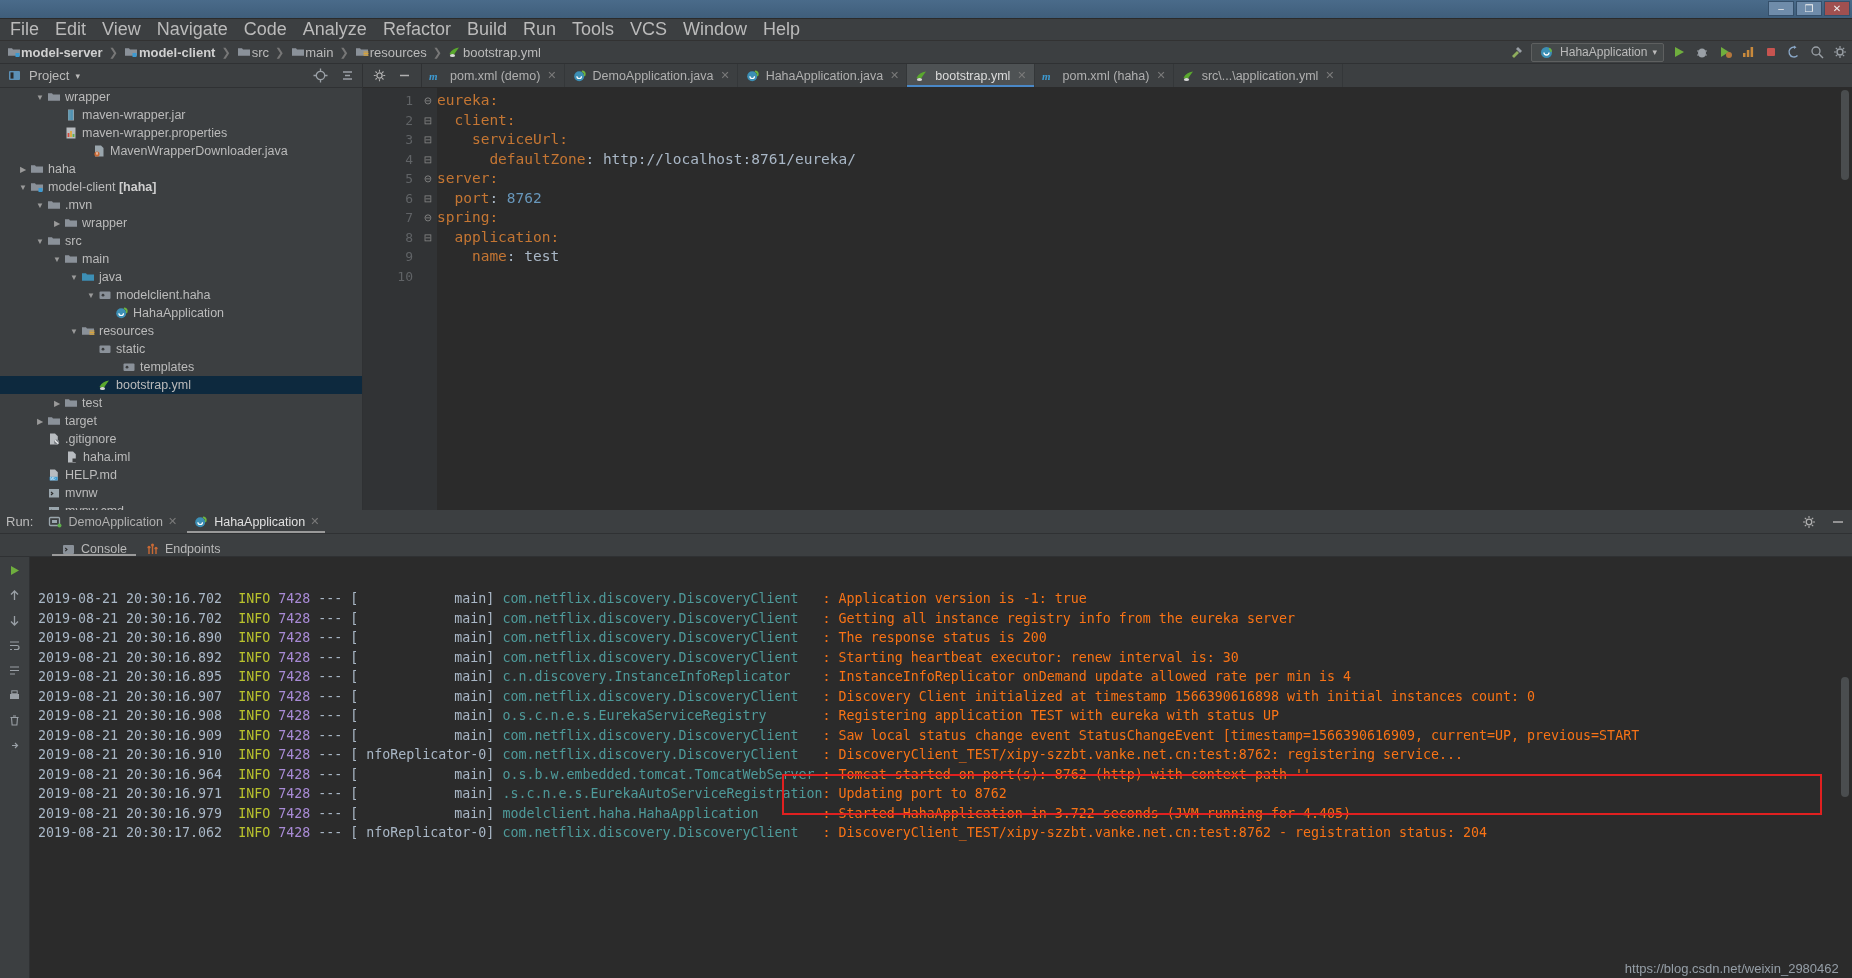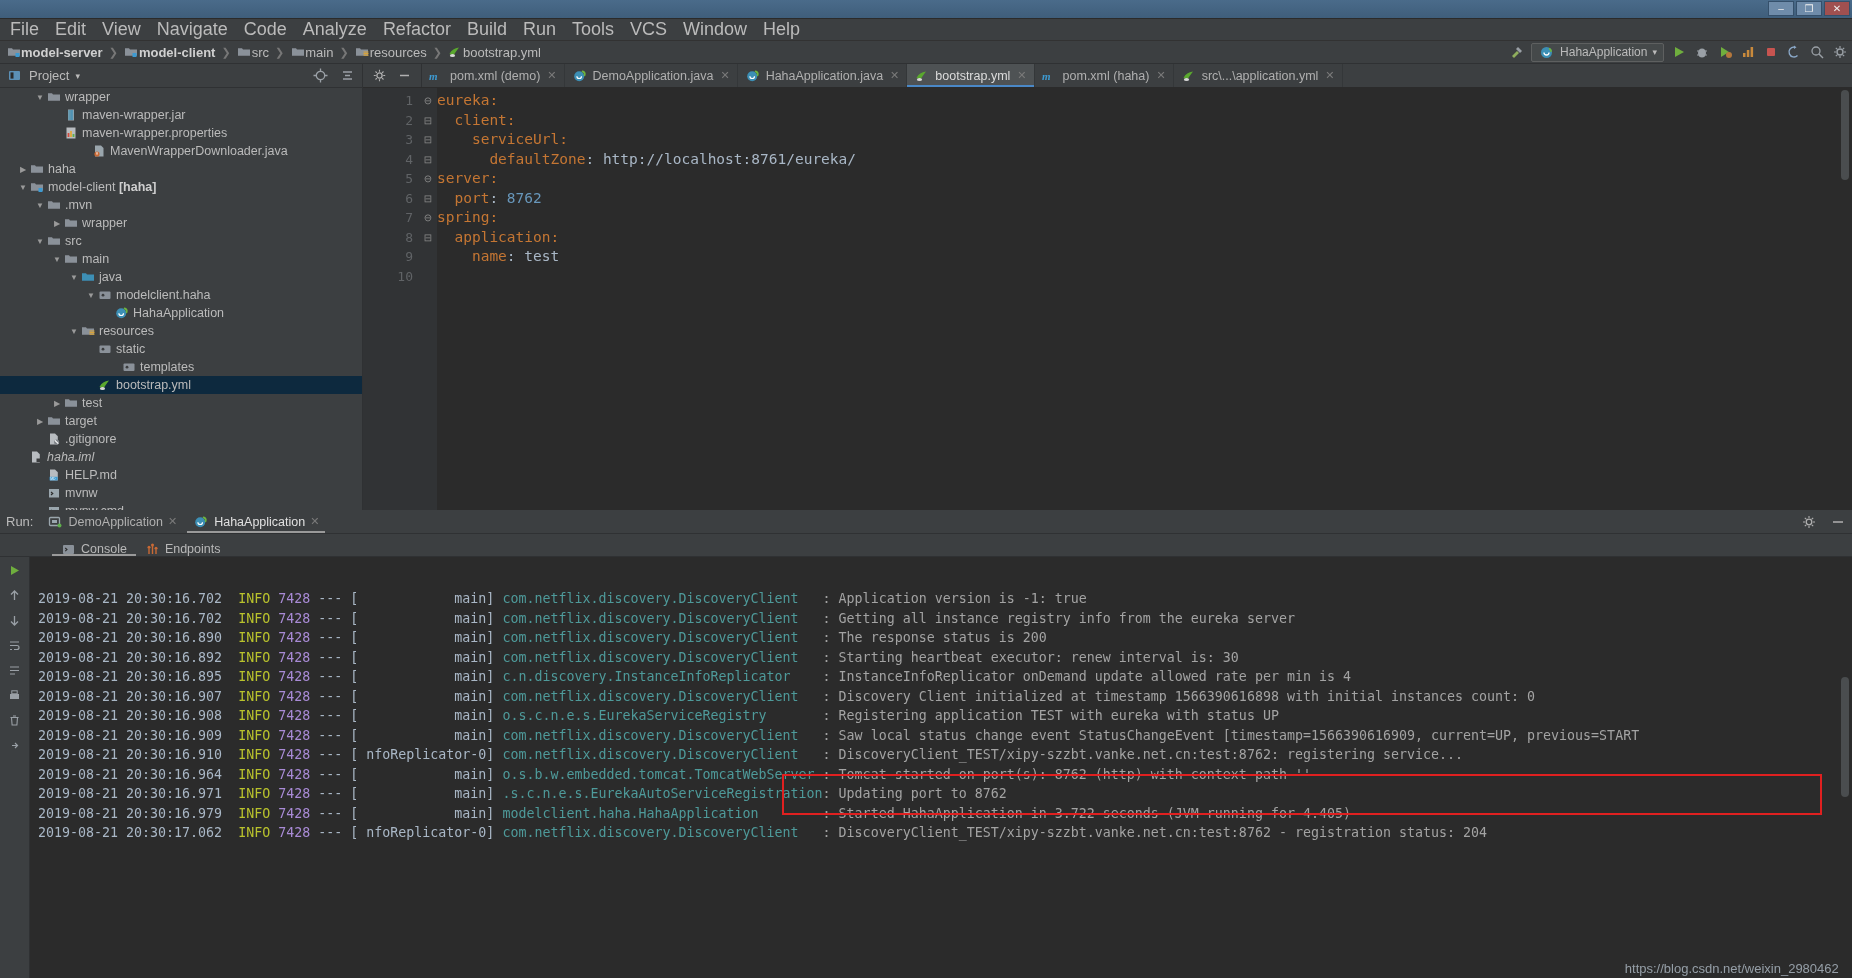--- a/index.html
+++ b/index.html
@@ -169,21 +169,21 @@
     flex: 1; background: #2b2b2b; font-family: "DejaVu Sans Mono", monospace;
     font-size: 13.3px; white-space: pre; overflow: hidden; padding-top: 2px; position: relative;
   }
   .logline { height: 19.5px; line-height: 19.5px; padding-left: 8px; }
   .lg-ts { color: #a9b7c6; }
   .lg-info { color: #b9c22d; }
   .lg-pid { color: #a98bd6; }
   .lg-dash { color: #a9b7c6; }
   .lg-thread { color: #a9b7c6; }
   .lg-logger { color: #4e9a9a; }
-  .lg-msg { color: #a3a3a3; margin-top: 18px; }
+  .lg-msg { color: #f97316; margin-top: 18px; }
   #redbox {
     position: absolute; border: 2px solid #e02020; pointer-events: none;
   }
   #watermark {
     position: absolute; right: 6px; bottom: 2px; color: #a8b3bd; font-size: 13px;
     font-family: "Liberation Sans", sans-serif; opacity: .85;
   }
   #console-scroll { position: absolute; right: 0; top: 0; bottom: 0; width: 13px; background: #2b2b2b; }
   #console-scroll .thumb { position: absolute; right: 3px; top: 120px; width: 8px; height: 120px; background: #4a4d4f; border-radius: 4px; }
   svg { display: block; }
@@ -559,21 +559,21 @@
           <span class="tarrow"></span>
           <span class="ticon">
             <svg width="14" height="14" viewBox="0 0 14 14">
               <path d="M3 1.5h5l2.8 2.8v8.2H3z" fill="#b8bcc0"></path>
               <circle cx="9.6" cy="10" r="2.6" fill="#7f8489"></circle>
               <path d="M7.9 8.3l3.4 3.4" stroke="#fff" stroke-width="1.1"></path>
             </svg>
           </span>
           <span class="tlabel">.gitignore</span>
         </div>
-        <div class="trow" style="padding-left: 16px; font-style: italic;">
+        <div class="trow" style="padding-left: 52px;">
           <span class="tarrow"></span>
           <span class="ticon">
             <svg width="14" height="14" viewBox="0 0 14 14">
               <path d="M3 1.5h5l2.8 2.8v8.2H3z" fill="#b8bcc0"></path>
               <rect x="7.5" y="8.5" width="3.5" height="3.5" fill="#3a3c3e"></rect>
             </svg>
           </span>
           <span class="tlabel">haha.iml</span>
         </div>
         <div class="trow" style="padding-left: 34px;">

